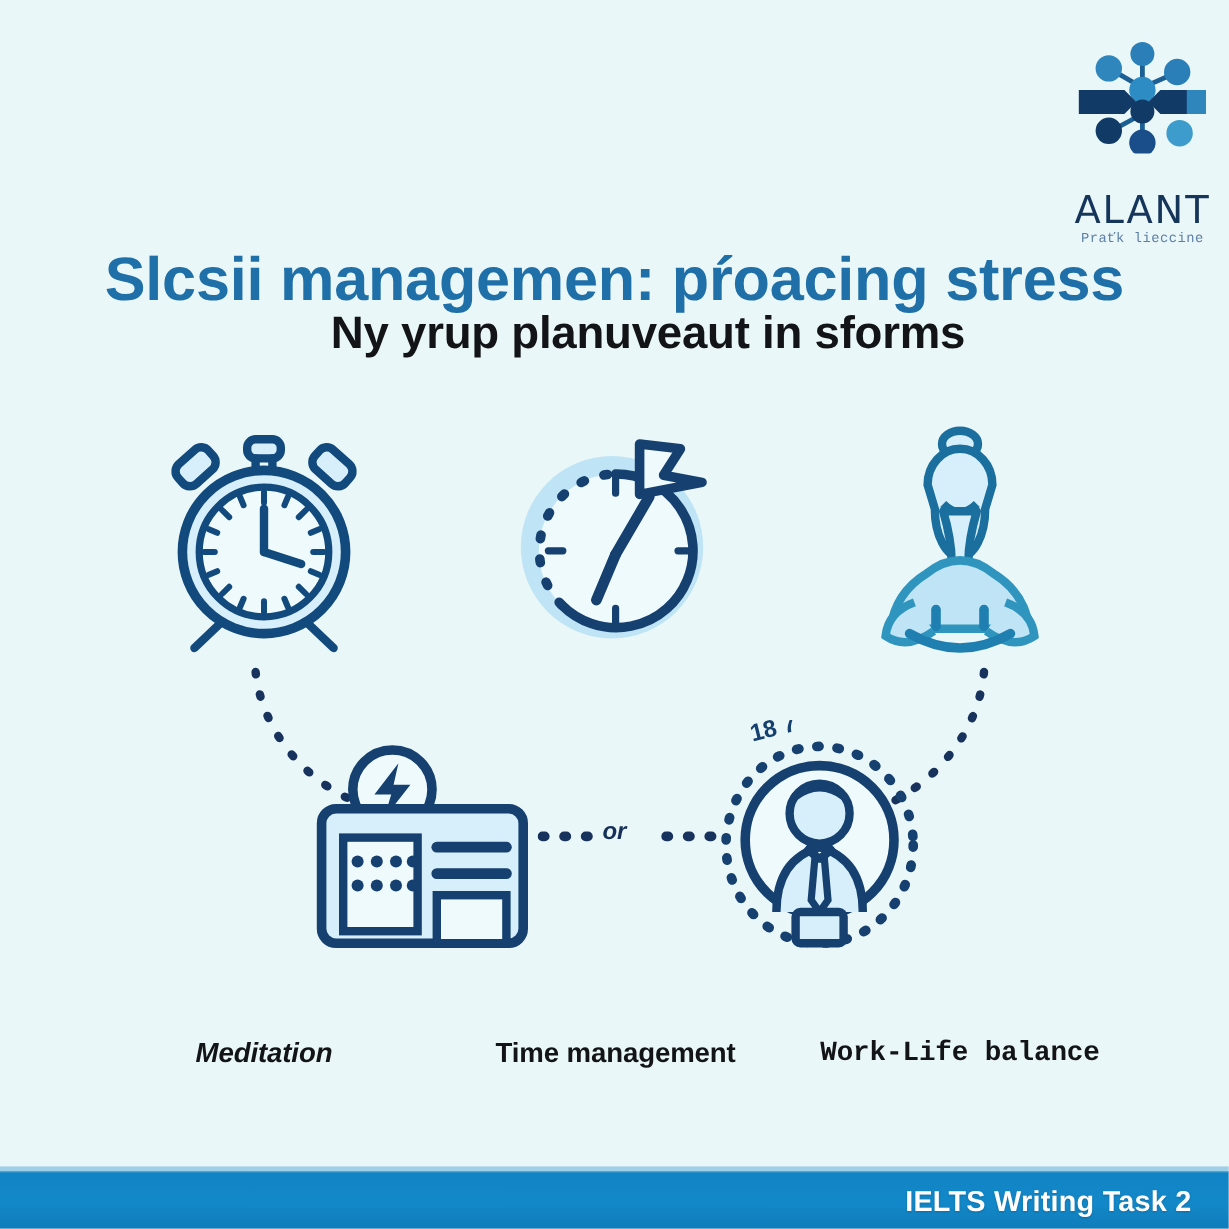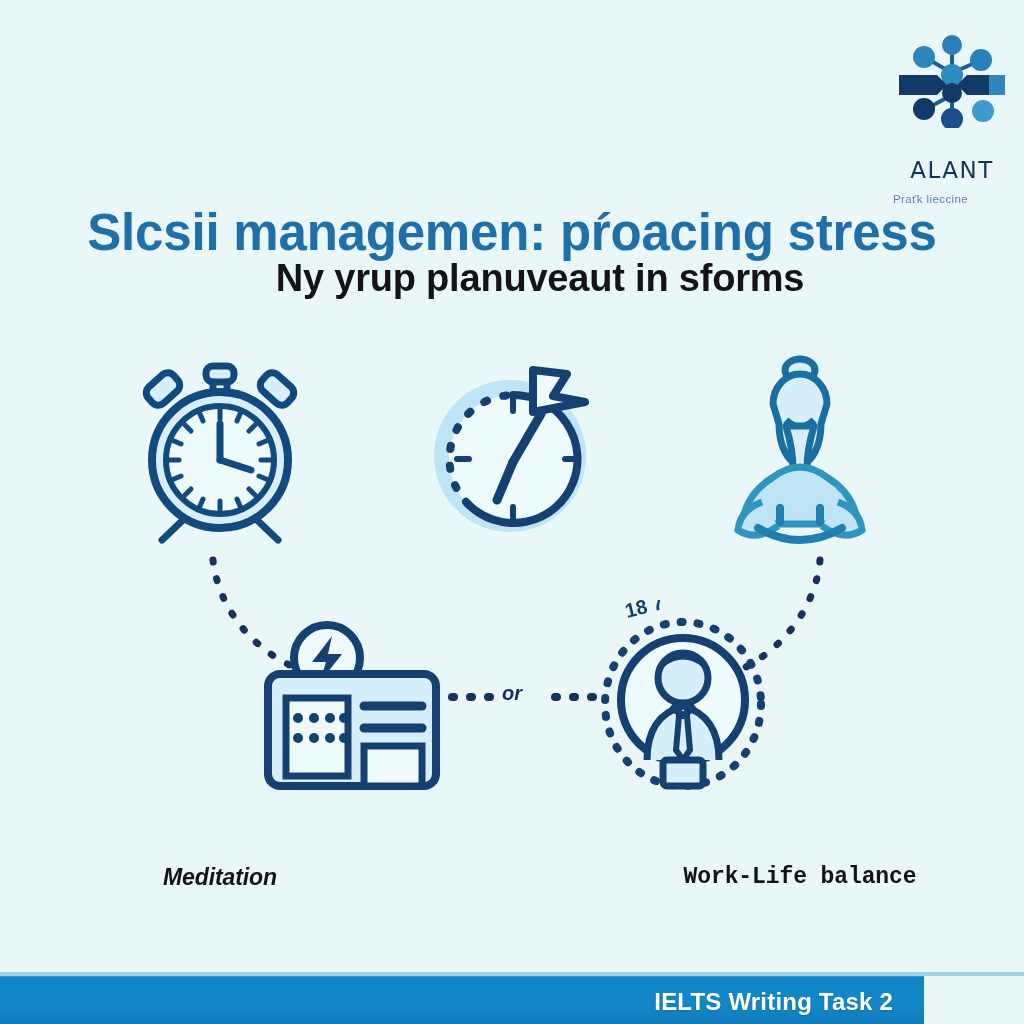--- a/index.html
+++ b/index.html
@@ -10,27 +10,27 @@
     overflow:hidden;
     position:relative;
   }
   #canvas{position:absolute;inset:0;width:1024px;height:1024px;}
 
   
   .logo{position:absolute;left:893px;top:33px;width:118px;height:155px;}
   .logo-mark{position:absolute;left:0;top:0;width:118px;height:95px;}
   .logo-name{
     position:absolute;left:0;top:126px;width:118px;text-align:center;
-    font-size:23px;font-weight:400;letter-spacing:1.5px;color:#16355b;
+    font-size:32px;font-weight:400;letter-spacing:1.5px;color:#16355b;
     font-family:"DejaVu Sans",sans-serif;line-height:1;
   }
   .logo-sub{
-    position:absolute;left:0;top:160px;width:118px;text-align:left;
+    position:absolute;left:0;top:160px;width:118px;text-align:center;
     font-size:11.5px;color:#5d7fa8;letter-spacing:.4px;
-    font-family:Liberation Sans, sans-serif;
+    font-family:Liberation Mono, monospace;
   }
 
   
   .title1{
     position:absolute;left:0;top:203px;width:1024px;text-align:center;
     font-size:51px;font-weight:700;color:#1f6fa8;
     letter-spacing:-.2px;white-space:nowrap;
   }
   .title2{
     position:absolute;left:0;top:257px;width:1024px;text-align:center;
@@ -59,21 +59,21 @@
 
   .or-label{
     position:absolute;left:0;top:682px;width:1024px;text-align:center;
     font-size:20px;font-style:italic;font-weight:700;color:#16305a;
   }
   .or-dash-l{position:absolute;left:448px;top:690px;}
   .or-dash-r{position:absolute;left:551px;top:690px;}
 
   
   .footer{
-    position:absolute;left:0;top:976px;width:924px;height:48px;
+    position:absolute;left:0;top:976px;width:1024px;height:48px;
     background:linear-gradient(180deg,#1183c4 0%,#1388c8 55%,#0f7cbb 100%);
     box-shadow:inset 0 1px 0 rgba(255,255,255,.18);
   }
   .footer-label{
     position:absolute;right:31px;top:12px;
     font-size:24px;font-weight:700;color:#ffffff;letter-spacing:.2px;
     text-shadow:0 1px 2px rgba(0,0,0,.18);
   }
   .footer-hair{position:absolute;left:0;top:972px;width:1024px;height:4px;
     background:rgba(19,136,200,.35);}
@@ -166,20 +166,21 @@
       <line x1="100" y1="155" x2="100" y2="167"></line>
       <line x1="44" y1="107" x2="56" y2="107"></line>
       <line x1="152" y1="107" x2="164" y2="107"></line>
     </g>
     <g stroke="#15406f" stroke-width="9" stroke-linecap="round">
       <line x1="100" y1="110" x2="84" y2="148"></line>
       <line x1="100" y1="110" x2="128" y2="62"></line>
     </g>
     <path d="M120 18 L120 60 L172 50 L140 44 L154 22 Z" fill="#effafd" stroke="#15406f" stroke-width="8" stroke-linejoin="round"></path>
   </svg>
+  <div class="cap">Time management</div>
 </div>
 
 <div class="cell" id="cell-balance">
   <svg class="art" width="200" height="200" viewBox="0 0 200 200">
     <ellipse cx="100" cy="18" rx="15" ry="11" fill="#d7effa" stroke="#1a6f9e" stroke-width="7"></ellipse>
     <path d="M73 52 a27 30 0 0 1 54 0 l-6 20 a21 40 0 0 1 -42 0 Z" fill="#d7effa" stroke="#1a6f9e" stroke-width="7"></path>
     <path d="M86 68 q14 14 28 0" fill="none" stroke="#1a6f9e" stroke-width="7"></path>
     <path d="M86 74 q14 48 0 70 q14 12 28 0 q-14 -22 0 -70 Z" fill="#d7effa" stroke="#1a6f9e" stroke-width="7" stroke-linejoin="round"></path>
     <path d="M72 126 q28 -22 56 0 q26 16 30 46 l-116 0 q4 -30 30 -46 Z" fill="#bfe4f5" stroke="#2f95bf" stroke-width="7" stroke-linejoin="round"></path>
     <path d="M62 150 q-22 8 -24 28 q18 12 40 -4" fill="#bfe4f5" stroke="#2f95bf" stroke-width="7"></path>

